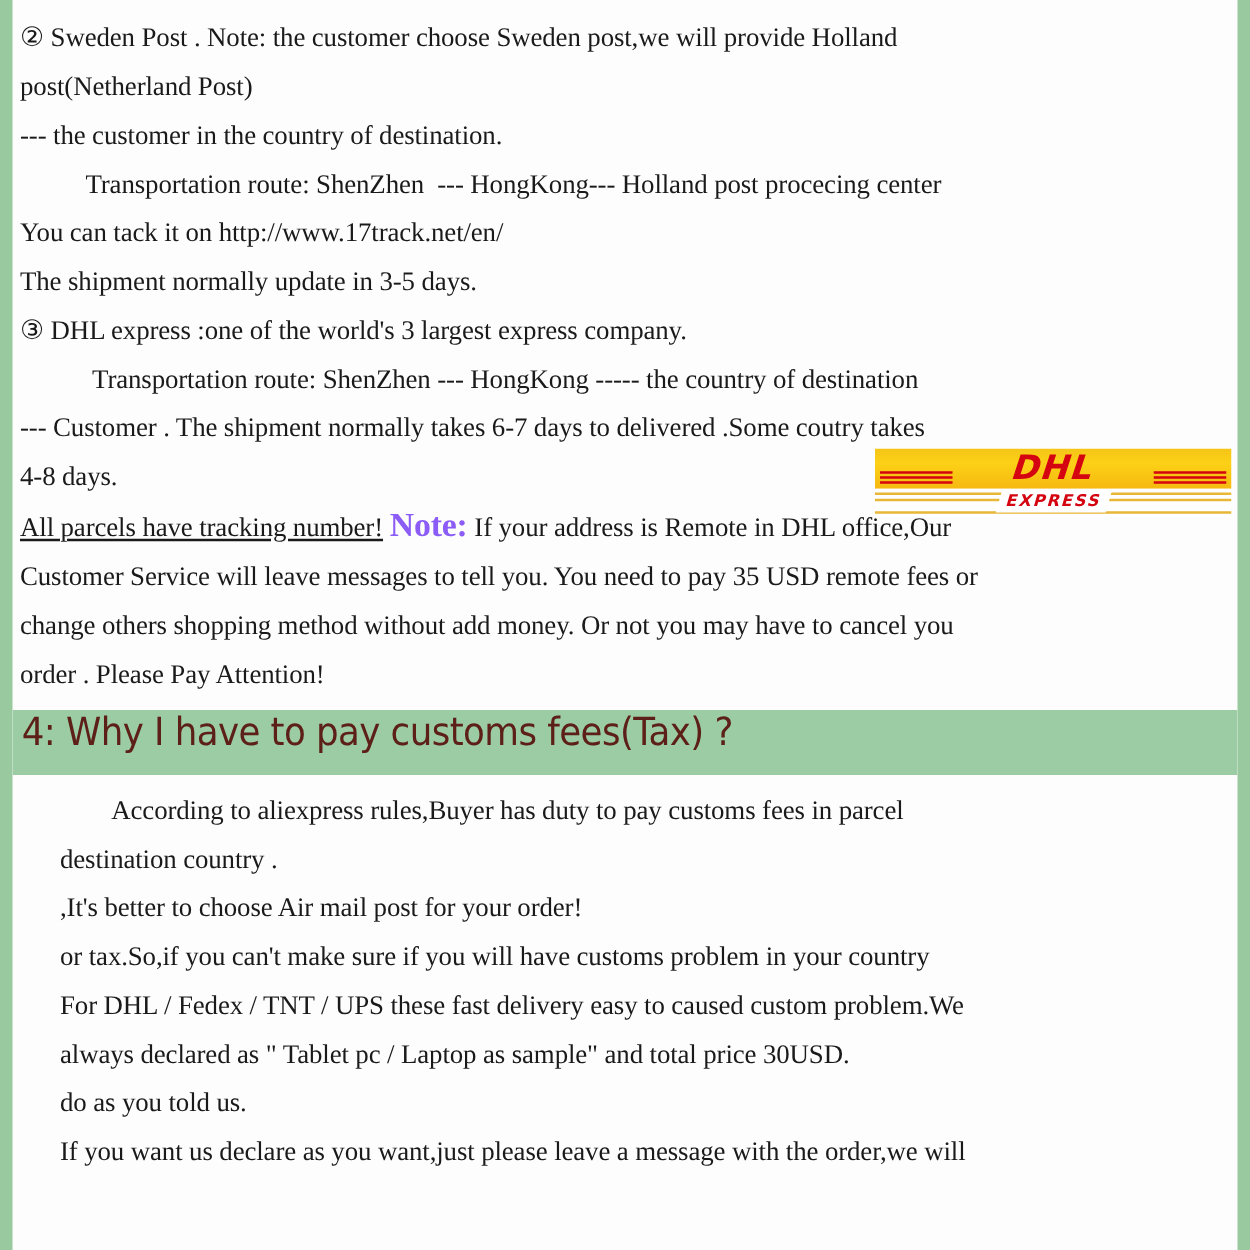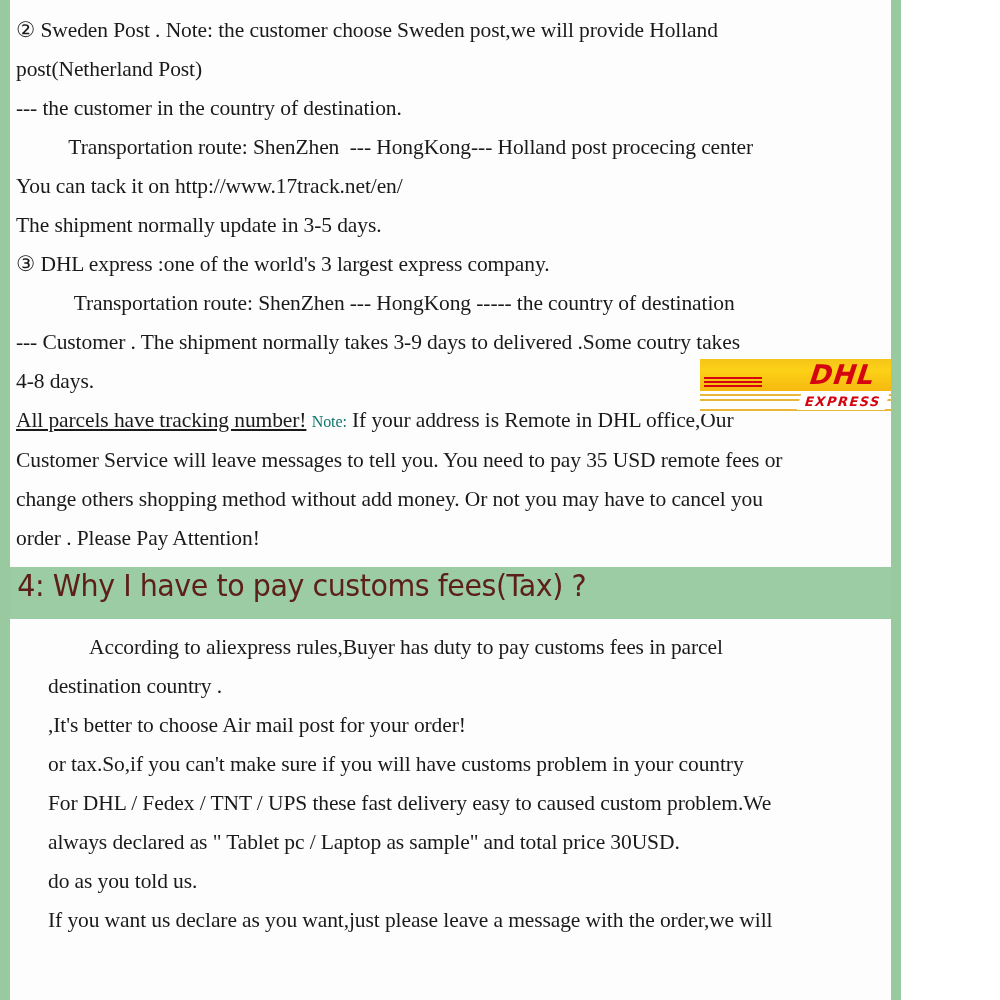--- a/index.html
+++ b/index.html
@@ -11,21 +11,21 @@
   }
   body {
     width: 1000px;
     height: 1000px;
     font-family: "Liberation Serif", "DejaVu Serif", serif;
     overflow: hidden;
   }
 
   .page {
     position: relative;
-    width: 901px;
+    width: 1000px;
     height: 1000px;
     background: #fdfdfd;
     border-left: 10px solid #99c99f;
     border-right: 10px solid #99c99f;
     overflow: hidden;
   }
 
   
   .block {
     padding: 0 4px 0 6px;
@@ -38,23 +38,23 @@
     letter-spacing: -0.1px;
   }
 
   .top-block { padding-top: 11px; }
 
   .underlined {
     text-decoration: underline;
     text-underline-offset: 2px;
   }
   .note-red {
-    color: #0f766e;
-    font-weight: normal;
-    font-size: 16px;
+    color: #8b5cf6;
+    font-weight: bold;
+    font-size: 27px;
   }
 
   
   .dhl-logo {
     position: absolute;
     left: 690px;
     top: 359px;
     width: 285px;
     height: 55px;
     background: #fdfdfd;
@@ -153,21 +153,21 @@
 
     <div class="line">② Sweden Post . Note: the customer choose Sweden post,we will provide Holland</div>
     <div class="line">post(Netherland Post)</div>
     <div class="line">--- the customer in the country of destination.</div>
     <div class="line">          Transportation route: ShenZhen  --- HongKong--- Holland post procecing center</div>
     <div class="line">You can tack it on http://www.17track.net/en/</div>
     <div class="line">The shipment normally update in 3-5 days.</div>
 
     <div class="line">③ DHL express :one of the world's 3 largest express company.</div>
     <div class="line">           Transportation route: ShenZhen --- HongKong ----- the country of destination</div>
-    <div class="line">--- Customer . The shipment normally takes 3-9 days to delivered .Some coutry takes</div>
+    <div class="line">--- Customer . The shipment normally takes 6-7 days to delivered .Some coutry takes</div>
     <div class="line">4-8 days.</div>
 
     <div class="line"><span class="underlined">All parcels have tracking number!</span><span> </span><span class="note-red">Note:</span><span> If your address is Remote in DHL office,Our</span></div>
     <div class="line">Customer Service will leave messages to tell you. You need to pay 35 USD remote fees or</div>
     <div class="line">change others shopping method without add money. Or not you may have to cancel you</div>
     <div class="line">order . Please Pay Attention!</div>
   </div>
 
   <div class="dhl-logo">
     <div class="dhl-bar">

